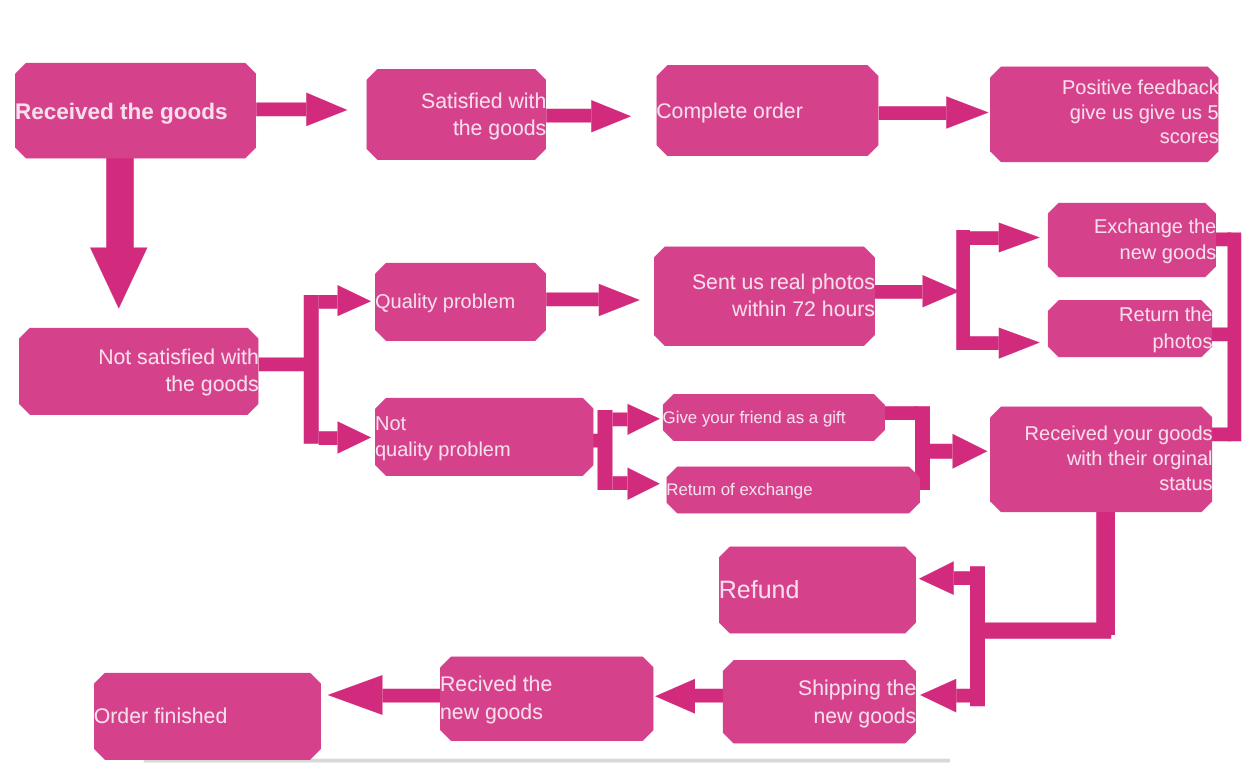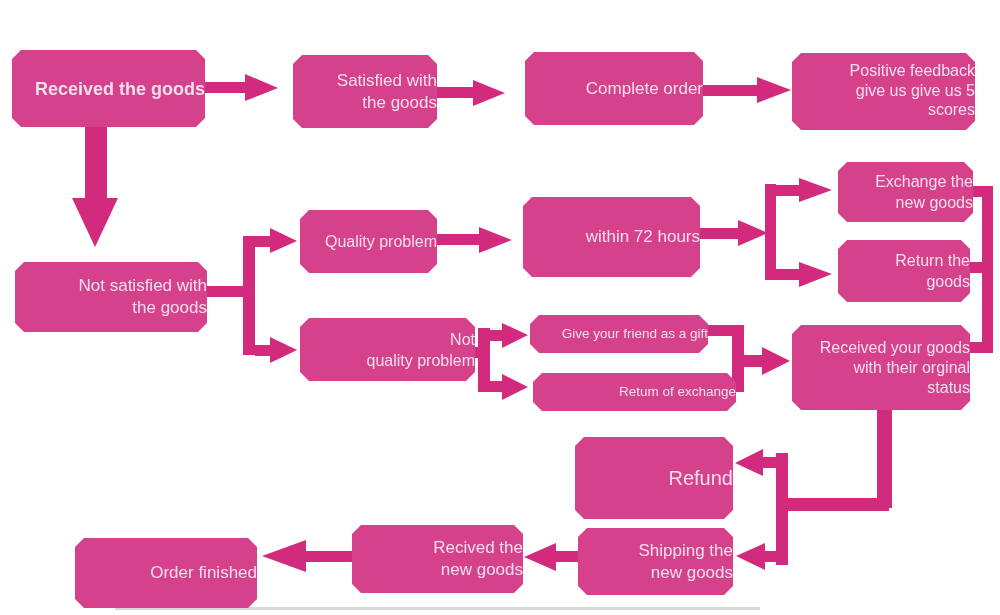--- a/index.html
+++ b/index.html
@@ -18,21 +18,21 @@
     position:absolute;
     background:var(--box);
     color:var(--text);
     display:flex;
     flex-direction:column;
     justify-content:center;
     box-sizing:border-box;
     clip-path:polygon(9px 0,calc(100% - 9px) 0,100% 9px,100% calc(100% - 9px),calc(100% - 9px) 100%,9px 100%,0 calc(100% - 9px),0 9px);
   }
   .node .ln{display:block;}
-  .center{align-items:flex-end;text-align:center;}
+  .center{align-items:flex-start;text-align:center;}
   .left{align-items:flex-end;text-align:left;}
   .fs18{font-size:18px;line-height:22px;}
   .fs17{font-size:17px;line-height:22px;}
   .fs16{font-size:16px;line-height:21px;}
   .fs16t{font-size:16px;line-height:19.5px;}
   .fs13{font-size:13.5px;line-height:16px;}
   .fs20{font-size:20px;line-height:24px;}
   .bold{font-weight:700;}
 </style>
 </head>
@@ -143,31 +143,32 @@
   <div class="node left fs17" style="left:15px;top:262px;width:192px;height:70px;">
     <span class="ln">Not satisfied with</span>
     <span class="ln">the goods</span>
   </div>
 
   <div class="node center fs16" style="left:300px;top:210px;width:137px;height:63px">
     <span class="ln">Quality problem</span>
   </div>
 
   <div class="node left fs17" style="left:523px;top:197px;width:177px;height:80px;padding-left:14px">
+    <span class="ln">Sent us real photos</span>
     <span class="ln">within 72 hours</span>
   </div>
 
   <div class="node left fs16" style="left:838px;top:162px;width:135px;height:60px;padding-left:14px">
     <span class="ln">Exchange the</span>
     <span class="ln">new goods</span>
   </div>
 
-  <div class="node left fs16" style="left:838px;top:240px;width:132px;height:62px;">
+  <div class="node left fs16" style="left:838px;top:240px;width:132px;height:46px;">
     <span class="ln">Return the</span>
-    <span class="ln">goods</span>
+    <span class="ln">photos</span>
   </div>
 
   <div class="node center fs16" style="left:300px;top:318px;width:175px;height:63px">
     <span class="ln">Not</span>
     <span class="ln">quality problem</span>
   </div>
 
   <div class="node center fs13" style="left:530px;top:315px;width:178px;height:38px">
     <span class="ln">Give your friend as a gift</span>
   </div>
@@ -175,21 +176,21 @@
   <div class="node center fs13" style="left:533px;top:373px;width:203px;height:38px">
     <span class="ln">Retum of exchange</span>
   </div>
 
   <div class="node left fs16" style="left:792px;top:325px;width:178px;height:85px;padding-left:12px;line-height:20px">
     <span class="ln">Received your goods</span>
     <span class="ln">with their orginal</span>
     <span class="ln">status</span>
   </div>
 
-  <div class="node center fs20" style="left:575px;top:437px;width:158px;height:82px">
+  <div class="node center fs20" style="left:575px;top:437px;width:158px;height:70px">
     <span class="ln">Refund</span>
   </div>
 
   <div class="node left fs17" style="left:578px;top:528px;width:155px;height:67px;padding-left:20px">
     <span class="ln">Shipping the</span>
     <span class="ln">new goods</span>
   </div>
 
   <div class="node center fs17" style="left:352px;top:525px;width:171px;height:68px">
     <span class="ln">Recived the</span>

